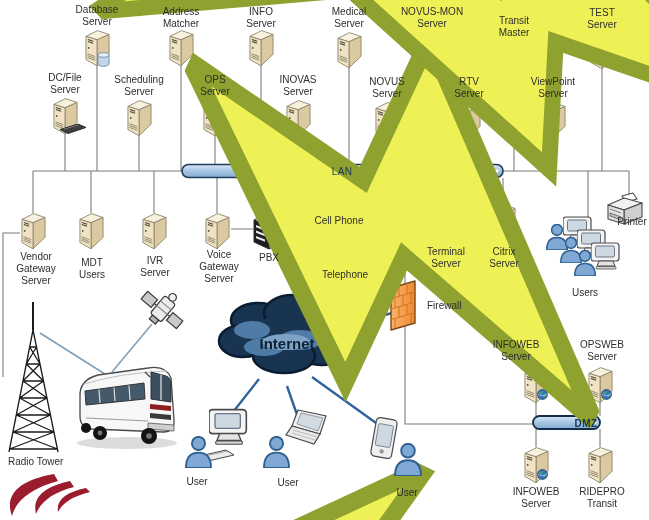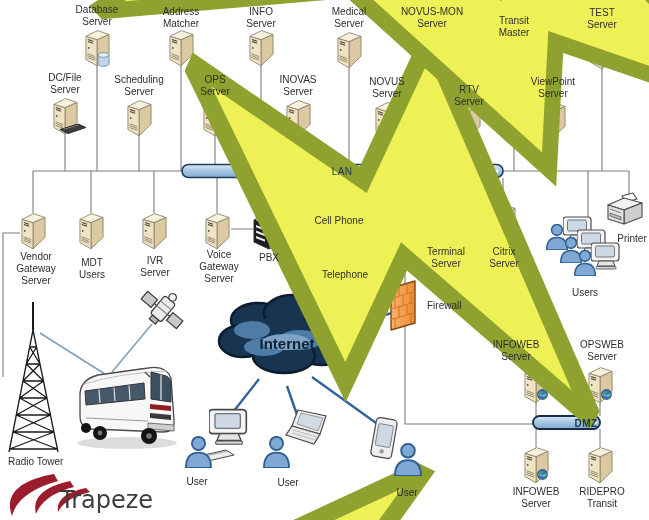--- a/index.html
+++ b/index.html
@@ -322,21 +322,21 @@
 <div class="lbl" style="left:65px;top:72px">DC/File
 Server</div>
 <div class="lbl" style="left:139px;top:74px">Scheduling
 Server</div>
 <div class="lbl" style="left:215px;top:74px">OPS
 Server</div>
 <div class="lbl" style="left:298px;top:74px">INOVAS
 Server</div>
 <div class="lbl" style="left:387px;top:76px">NOVUS
 Server</div>
-<div class="lbl" style="left:469px;top:84px">RTV
+<div class="lbl" style="left:469px;top:76px">RTV
 Server</div>
 <div class="lbl" style="left:553px;top:76px">ViewPoint
 Server</div>
 
 <div class="lbl bus-lbl" style="left:342px;top:165.5px">LAN</div>
 
 <div class="lbl" style="left:36px;top:251px">Vendor
 Gateway
 Server</div>
 <div class="lbl" style="left:92px;top:257px">MDT
@@ -347,35 +347,34 @@
 Gateway
 Server</div>
 <div class="lbl" style="left:269px;top:252px">PBX</div>
 <div class="lbl" style="left:339px;top:215px">Cell Phone</div>
 <div class="lbl" style="left:345px;top:269px">Telephone</div>
 <div class="lbl" style="left:446px;top:246px">Terminal
 Server</div>
 <div class="lbl" style="left:504px;top:246px">Citrix
 Server</div>
 <div class="lbl" style="left:585px;top:287px">Users</div>
-<div class="lbl" style="left:632px;top:233px">Printer</div>
+<div class="lbl" style="left:632px;top:216px">Printer</div>
 
 <div class="lbl left" style="left:427px;top:300px">Firewall</div>
 <div class="lbl cloud-lbl" style="left:287px;top:335px">Internet</div>
 <div class="lbl left" style="left:8px;top:456px">Radio Tower</div>
 
 <div class="lbl" style="left:516px;top:339px">INFOWEB
 Server</div>
 <div class="lbl" style="left:602px;top:339px">OPSWEB
 Server</div>
 <div class="lbl bus-lbl b" style="left:567px;top:417.5px">DMZ</div>
 <div class="lbl" style="left:536px;top:486px">INFOWEB
 Server</div>
 <div class="lbl" style="left:602px;top:486px">RIDEPRO
 Transit</div>
 
 <div class="lbl" style="left:197px;top:476px">User</div>
 <div class="lbl" style="left:288px;top:477px">User</div>
 <div class="lbl" style="left:407px;top:487px">User</div>
 
-<div class="lbl logo-text" style="left:60px;top:486px">Trapeze</div>
 
 </div>
 
 </body></html>

